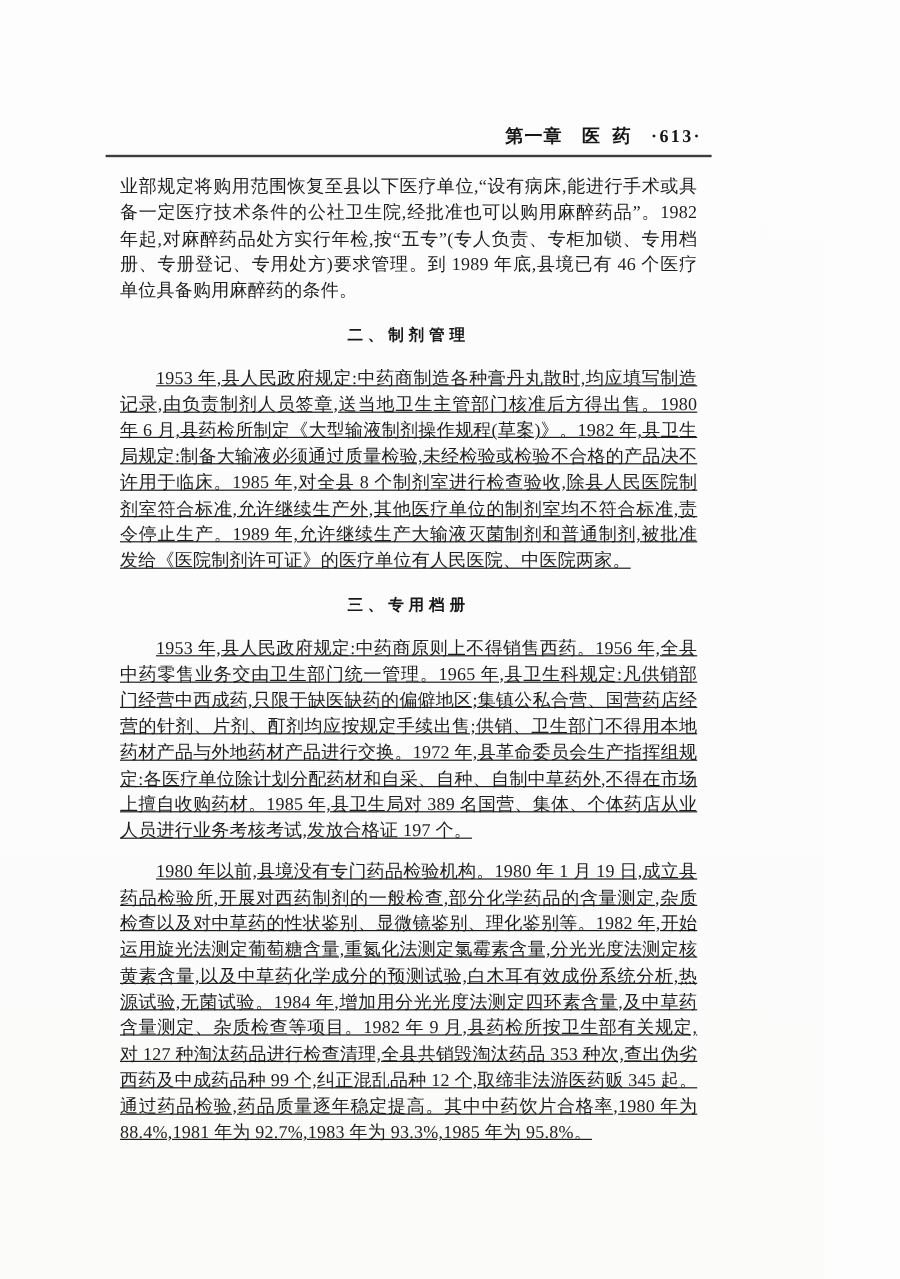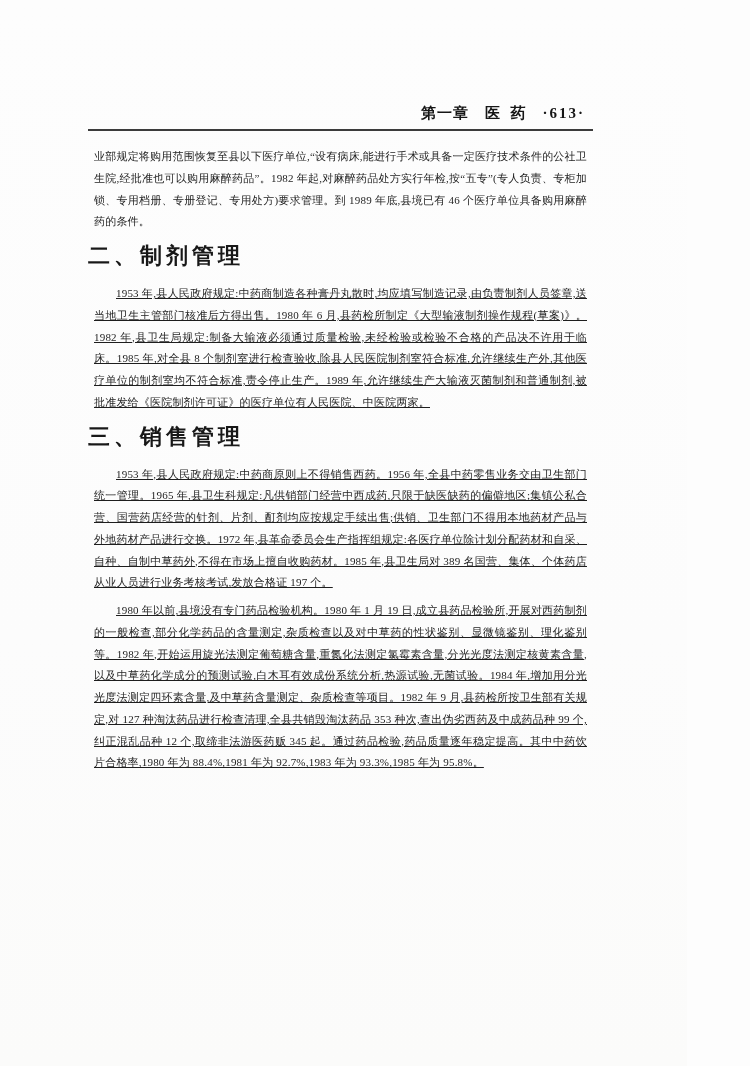--- a/index.html
+++ b/index.html
@@ -35,33 +35,33 @@
   .head-rule {
     margin-top: 6px;
     height: 2px;
     background: #3c3c3c;
     border: none;
   }
   .body-text {
     margin-top: 15px;
   }
   p.para {
-    margin: 6px;
-    font-size: 11px;
+    margin: 12px;
+    font-size: 15px;
     line-height: 21.75px;
     text-align: justify;
     text-justify: inter-ideograph;
     letter-spacing: 0.2px;
     color: #1e1e1e;
   }
   p.para.indent { text-indent: 2em; text-decoration: underline; }
   h2.section-heading {
     margin: 11px 0 15px 0;
-    text-align: left;
-    font-size: 22px;
+    text-align: center;
+    font-size: 13px;
     font-weight: bold;
     letter-spacing: 4px;
     color: #181818;
     line-height: 24px;
   }
 </style>
 </head>
 <body>
 
 <div class="page">
@@ -73,21 +73,21 @@
     <hr class="head-rule">
   </div>
 
   <div class="body-text">
 
     <p class="para">业部规定将购用范围恢复至县以下医疗单位,“设有病床,能进行手术或具备一定医疗技术条件的公社卫生院,经批准也可以购用麻醉药品”。1982 年起,对麻醉药品处方实行年检,按“五专”(专人负责、专柜加锁、专用档册、专册登记、专用处方)要求管理。到 1989 年底,县境已有 46 个医疗单位具备购用麻醉药的条件。</p>
 
     <h2 class="section-heading">二、制剂管理</h2>
     <p class="para indent">1953 年,县人民政府规定:中药商制造各种膏丹丸散时,均应填写制造记录,由负责制剂人员签章,送当地卫生主管部门核准后方得出售。1980 年 6 月,县药检所制定《大型输液制剂操作规程(草案)》。1982 年,县卫生局规定:制备大输液必须通过质量检验,未经检验或检验不合格的产品决不许用于临床。1985 年,对全县 8 个制剂室进行检查验收,除县人民医院制剂室符合标准,允许继续生产外,其他医疗单位的制剂室均不符合标准,责令停止生产。1989 年,允许继续生产大输液灭菌制剂和普通制剂,被批准发给《医院制剂许可证》的医疗单位有人民医院、中医院两家。</p>
 
-    <h2 class="section-heading">三、销售管理</h2>
+    <h2 class="section-heading">三、专用档册</h2>
     <p class="para indent">1953 年,县人民政府规定:中药商原则上不得销售西药。1956 年,全县中药零售业务交由卫生部门统一管理。1965 年,县卫生科规定:凡供销部门经营中西成药,只限于缺医缺药的偏僻地区;集镇公私合营、国营药店经营的针剂、片剂、酊剂均应按规定手续出售;供销、卫生部门不得用本地药材产品与外地药材产品进行交换。1972 年,县革命委员会生产指挥组规定:各医疗单位除计划分配药材和自采、自种、自制中草药外,不得在市场上擅自收购药材。1985 年,县卫生局对 389 名国营、集体、个体药店从业人员进行业务考核考试,发放合格证 197 个。</p>
 
 
     <p class="para indent">1980 年以前,县境没有专门药品检验机构。1980 年 1 月 19 日,成立县药品检验所,开展对西药制剂的一般检查,部分化学药品的含量测定,杂质检查以及对中草药的性状鉴别、显微镜鉴别、理化鉴别等。1982 年,开始运用旋光法测定葡萄糖含量,重氮化法测定氯霉素含量,分光光度法测定核黄素含量,以及中草药化学成分的预测试验,白木耳有效成份系统分析,热源试验,无菌试验。1984 年,增加用分光光度法测定四环素含量,及中草药含量测定、杂质检查等项目。1982 年 9 月,县药检所按卫生部有关规定,对 127 种淘汰药品进行检查清理,全县共销毁淘汰药品 353 种次,查出伪劣西药及中成药品种 99 个,纠正混乱品种 12 个,取缔非法游医药贩 345 起。通过药品检验,药品质量逐年稳定提高。其中中药饮片合格率,1980 年为 88.4%,1981 年为 92.7%,1983 年为 93.3%,1985 年为 95.8%。</p>
 
   </div>
 
 </div>
 
 </body></html>

